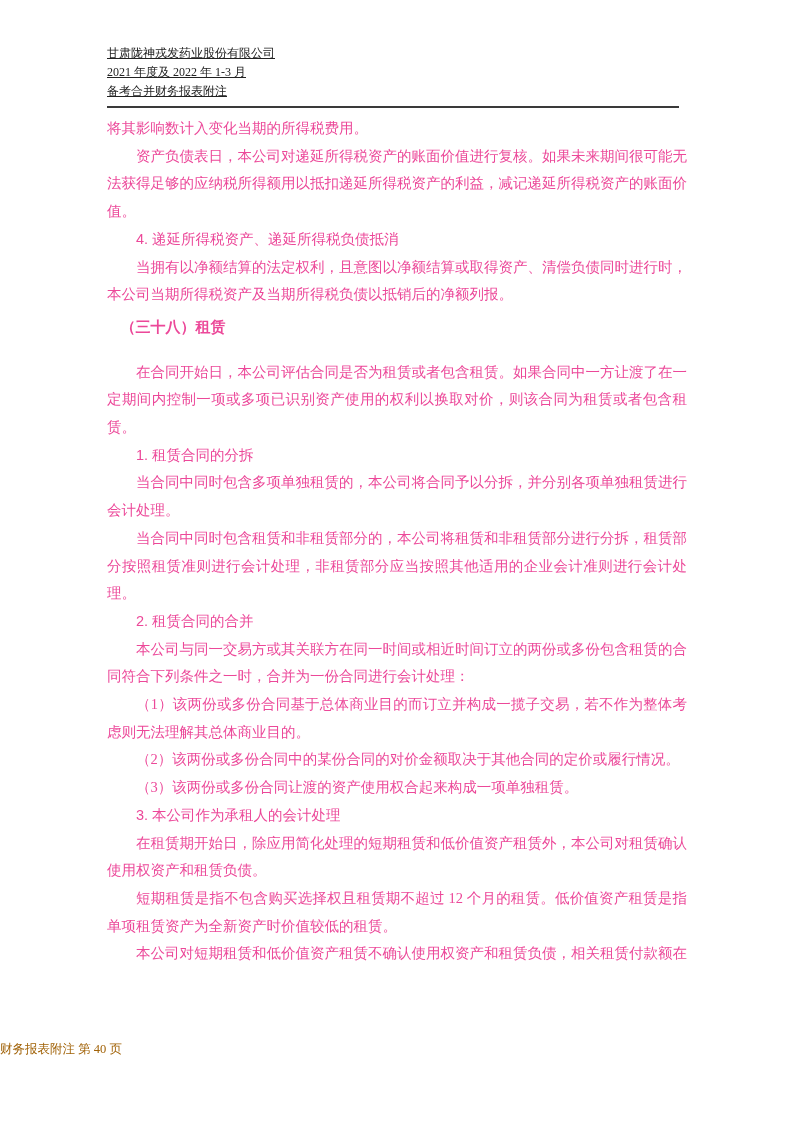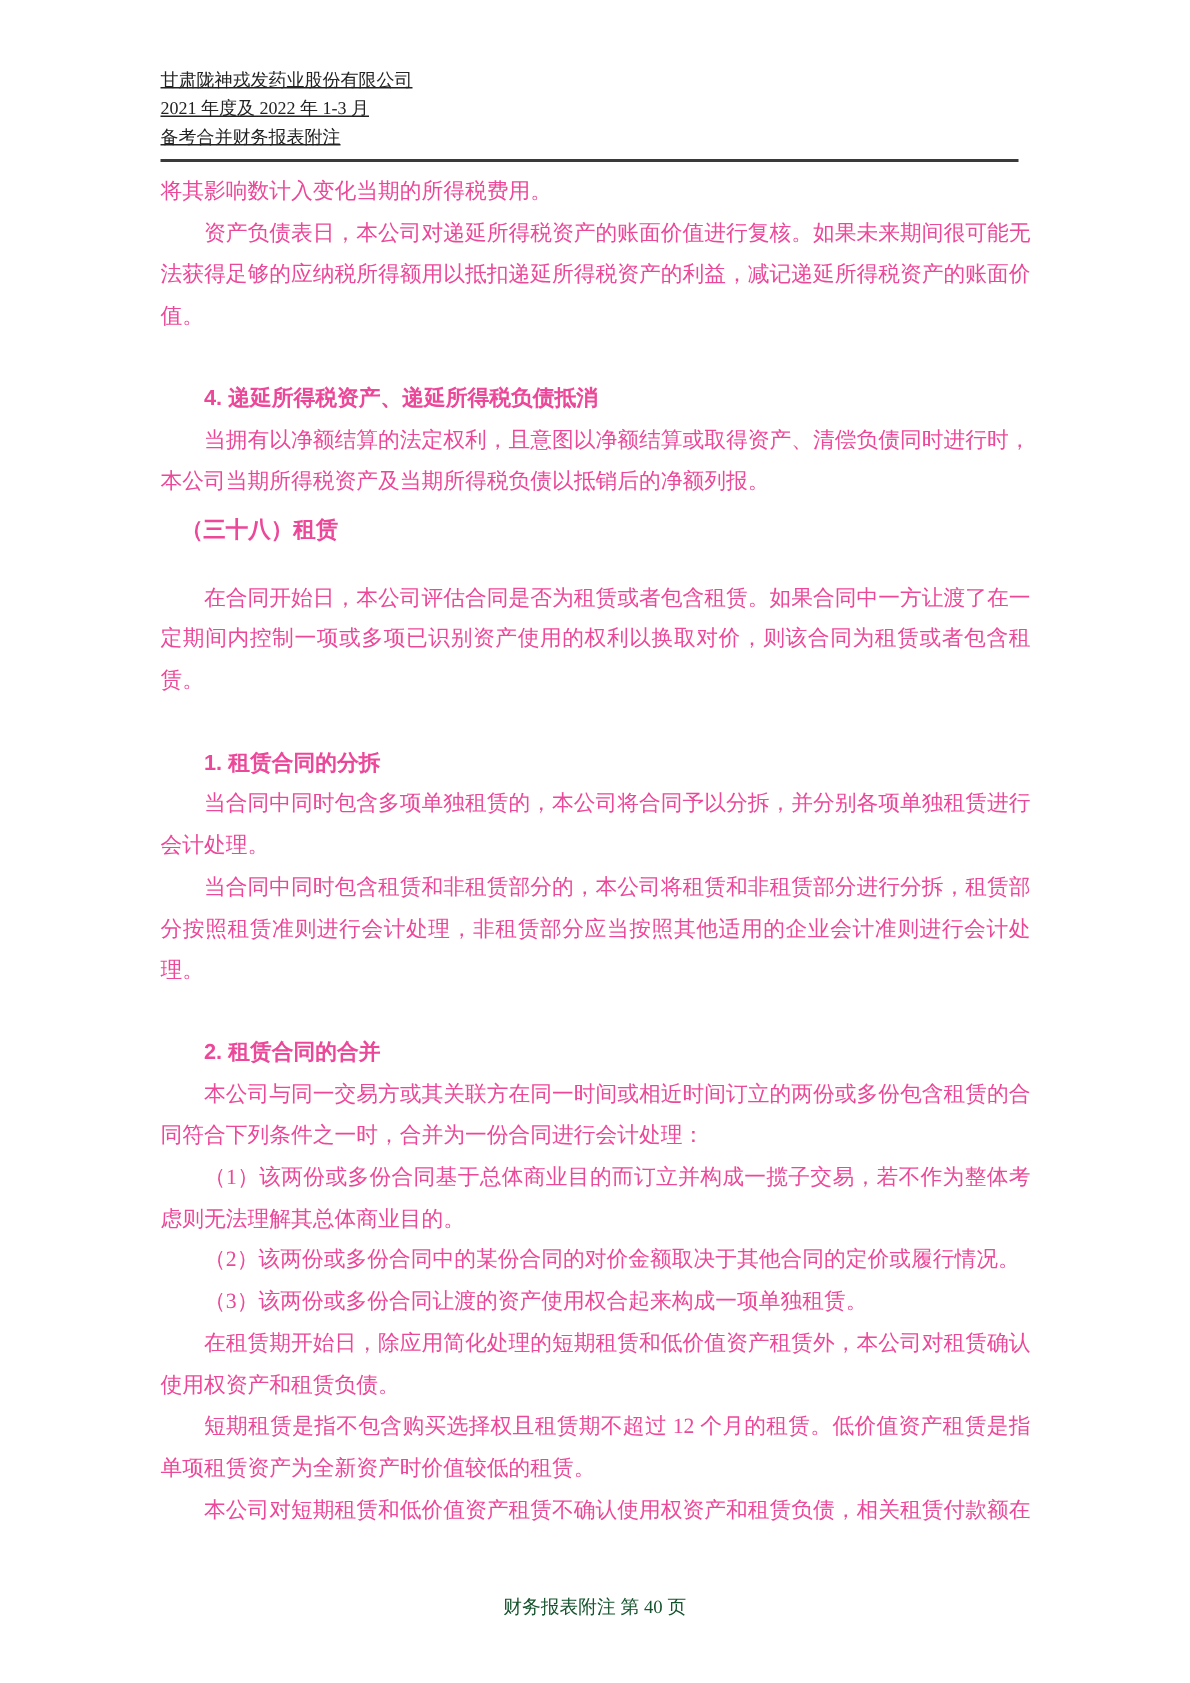--- a/index.html
+++ b/index.html
@@ -48,41 +48,40 @@
     padding: 0;
   }
   .cont {
     text-indent: 0;
   }
   .para {
     text-indent: 2em;
   }
   .sub-heading {
     text-indent: 2em;
-    font-weight: 700;
+    font-weight: 400;
     font-family: "Liberation Sans", "DejaVu Sans", sans-serif;
     font-size: 14.5px;
-    margin-top: 27px;
   }
   .major-heading {
     text-indent: 0.9em;
     font-weight: 700;
     font-family: "Liberation Sans", "DejaVu Sans", sans-serif;
     font-size: 15px;
     margin-top: 4px;
     margin-bottom: 18px;
   }
   .page-footer {
     position: absolute;
     left: 0;
-    top: 1063px;
+    top: 1041px;
     width: 100%;
-    text-align: center;
+    text-align: left;
     font-size: 12.5px;
-    color: #14532d;
+    color: #a16207;
   }
 </style>
 </head>
 <body>
 
 <div class="page">
   <div class="doc">
 
     <div>
       <div class="hdr-line">甘肃陇神戎发药业股份有限公司</div>
@@ -99,20 +98,21 @@
       <p class="blk major-heading">（三十八）租赁</p>
       <p class="blk para">在合同开始日，本公司评估合同是否为租赁或者包含租赁。如果合同中一方让渡了在一定期间内控制一项或多项已识别资产使用的权利以换取对价，则该合同为租赁或者包含租赁。</p>
       <p class="blk sub-heading">1. 租赁合同的分拆</p>
       <p class="blk para">当合同中同时包含多项单独租赁的，本公司将合同予以分拆，并分别各项单独租赁进行会计处理。</p>
       <p class="blk para">当合同中同时包含租赁和非租赁部分的，本公司将租赁和非租赁部分进行分拆，租赁部分按照租赁准则进行会计处理，非租赁部分应当按照其他适用的企业会计准则进行会计处理。</p>
       <p class="blk sub-heading">2. 租赁合同的合并</p>
       <p class="blk para">本公司与同一交易方或其关联方在同一时间或相近时间订立的两份或多份包含租赁的合同符合下列条件之一时，合并为一份合同进行会计处理：</p>
       <p class="blk para">（1）该两份或多份合同基于总体商业目的而订立并构成一揽子交易，若不作为整体考虑则无法理解其总体商业目的。</p>
       <p class="blk para">（2）该两份或多份合同中的某份合同的对价金额取决于其他合同的定价或履行情况。</p>
       <p class="blk para">（3）该两份或多份合同让渡的资产使用权合起来构成一项单独租赁。</p>
+      <p class="blk sub-heading">3. 本公司作为承租人的会计处理</p>
       <p class="blk para">在租赁期开始日，除应用简化处理的短期租赁和低价值资产租赁外，本公司对租赁确认使用权资产和租赁负债。</p>
       <p class="blk para">短期租赁是指不包含购买选择权且租赁期不超过 12 个月的租赁。低价值资产租赁是指单项租赁资产为全新资产时价值较低的租赁。</p>
       <p class="blk para">本公司对短期租赁和低价值资产租赁不确认使用权资产和租赁负债，相关租赁付款额在</p>
     </div>
 
   </div>
 
   <div class="page-footer">财务报表附注 第 40 页</div>
 </div>
 

